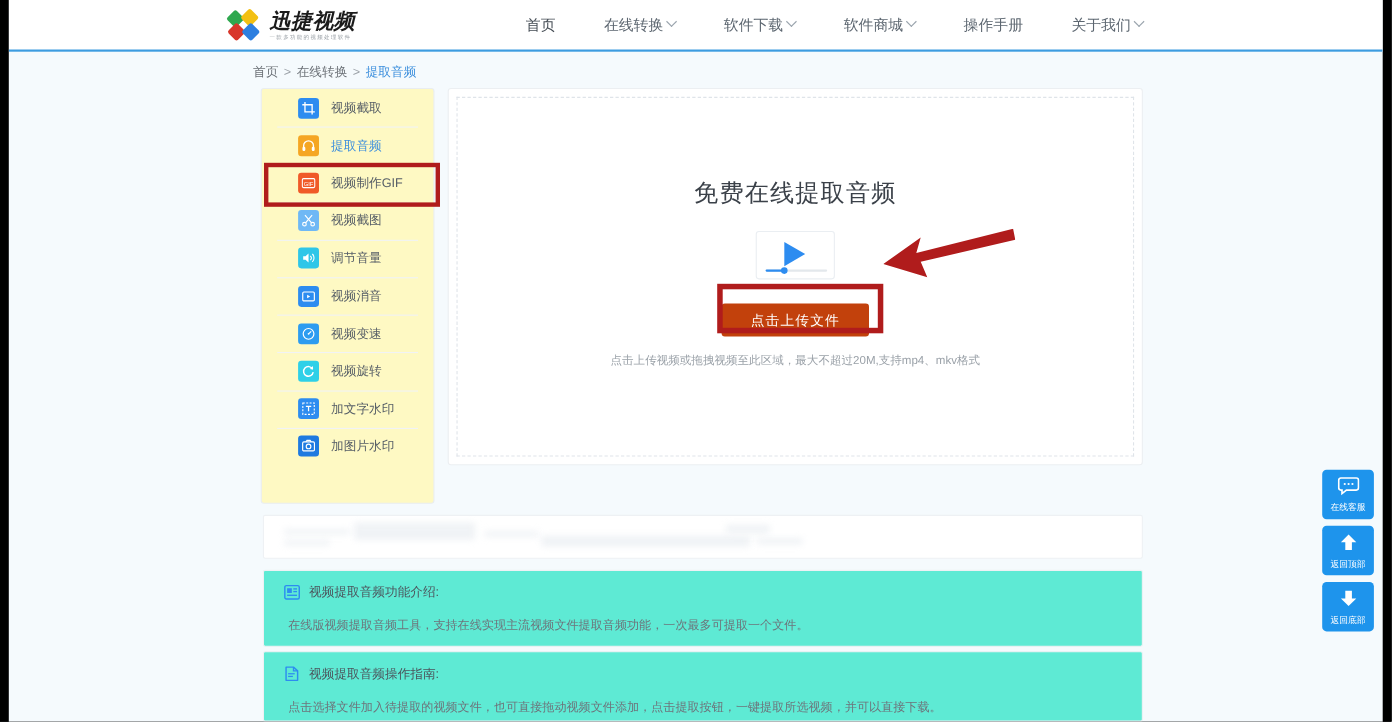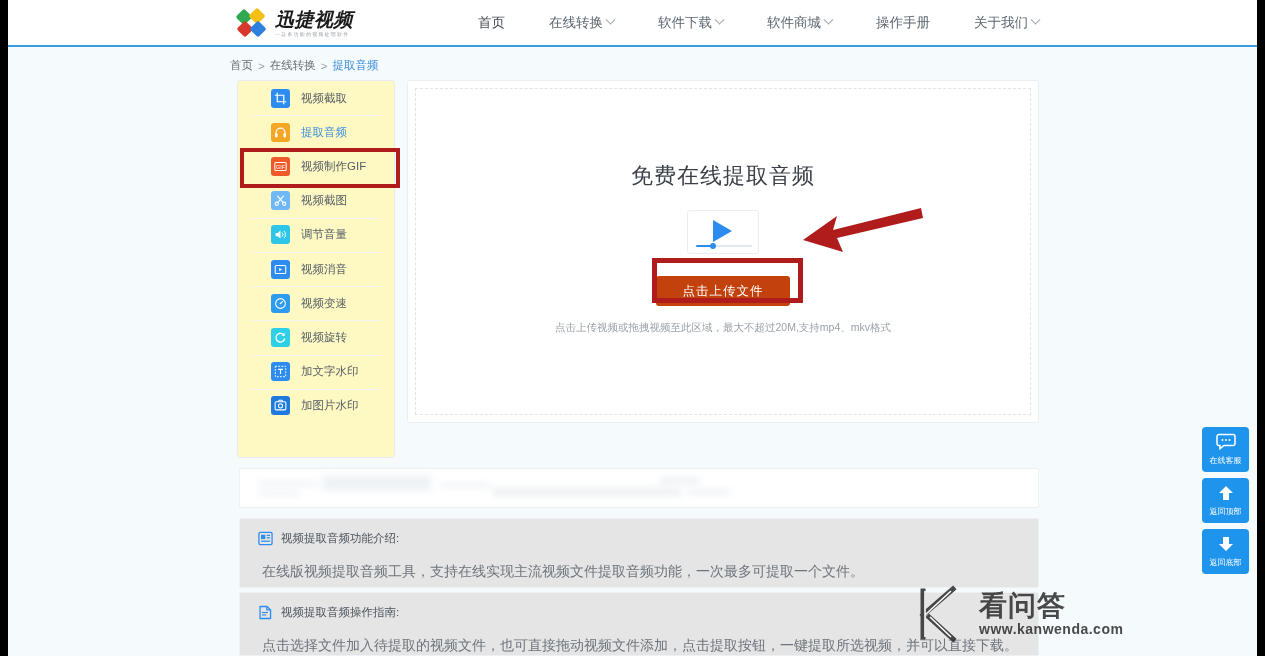--- a/index.html
+++ b/index.html
@@ -18,21 +18,21 @@
   }
 
   
   #header {
     position: absolute; left: 0; top: 0;
     width: 1249px; height: 47px;
     background: #ffffff;
     border-bottom: 2px solid #3c9ce0;
   }
   .logo-wrap {
-    position: absolute; left: 230px; top: 10px;
+    position: absolute; left: 200px; top: 10px;
     display: flex; align-items: center; gap: 7px;
   }
   .logo-diamonds {
     position: relative; width: 30px; height: 27px;
   }
   .dm { position: absolute; width: 12px; height: 12px; transform: rotate(45deg); border-radius: 2px; }
   .dm.g { background: #2fa84f; left: 0px;  top: 1px; }
   .dm.y { background: #f3c013; left: 13px; top: 0px; }
   .dm.r { background: #d8372b; left: 1px;  top: 13px; }
   .dm.b { background: #2d7fe0; left: 14px; top: 13px; }
@@ -188,35 +188,35 @@
   }
   .ph-blob {
     position: absolute; background: #f0f3f6;
     filter: blur(3px); border-radius: 2px;
   }
 
   
   .info-panel {
     position: absolute; left: 231px;
     width: 800px;
-    background: #e5e5e5;
+    background: #5eead4;
     border: 1px solid #eef1f4;
     border-radius: 2px;
   }
   #info1 { top: 518px; height: 70px; }
   #info2 { top: 592px; height: 64px; }
   .info-head {
     position: absolute; left: 18px; top: 12px;
     display: flex; align-items: center; gap: 8px;
   }
   .info-icon { width: 15px; height: 15px; flex: none; }
   .info-title { font-size: 11.5px; color: #4c545c; }
   .info-body {
     position: absolute; left: 22px; right: 18px; top: 42px;
-    font-size: 14px; color: #6d747b; line-height: 1.5;
+    font-size: 11px; color: #6d747b; line-height: 1.5;
   }
 
   
   #float-bar {
     position: absolute; left: 1194px; top: 427px;
     width: 47px;
     display: flex; flex-direction: column; gap: 6px;
   }
   .float-btn {
     width: 47px; height: 45px;
@@ -475,24 +475,14 @@
         <span class="fb-label">返回顶部</span>
       </div>
       <div class="float-btn">
         <span class="fb-icon"><svg width="18" height="18" viewBox="0 0 18 18">
             <path d="M9 16 L2 9 H6 V2 H12 V9 H16 Z" fill="#fff"></path>
           </svg></span>
         <span class="fb-label">返回底部</span>
       </div>
     </div>
 
-  <div id="watermark">
-    <svg width="62" height="62" viewBox="0 0 62 62">
-      <path d="M10 8 L10 54 M10 32 L40 6 M16 34 L40 56" fill="none" stroke="#2b2b2b" stroke-width="5" stroke-linecap="square"></path>
-      <path d="M12 8 L12 54 M12 32 L38 8 M17 34 L38 54" fill="none" stroke="#ffffff" stroke-width="1.6"></path>
-    </svg>
-    <div id="wm-text-box">
-      <span id="wm-cn">看问答</span>
-      <span id="wm-url">www.kanwenda.com</span>
-    </div>
-  </div>
 
 </div>
 
 </body></html>

